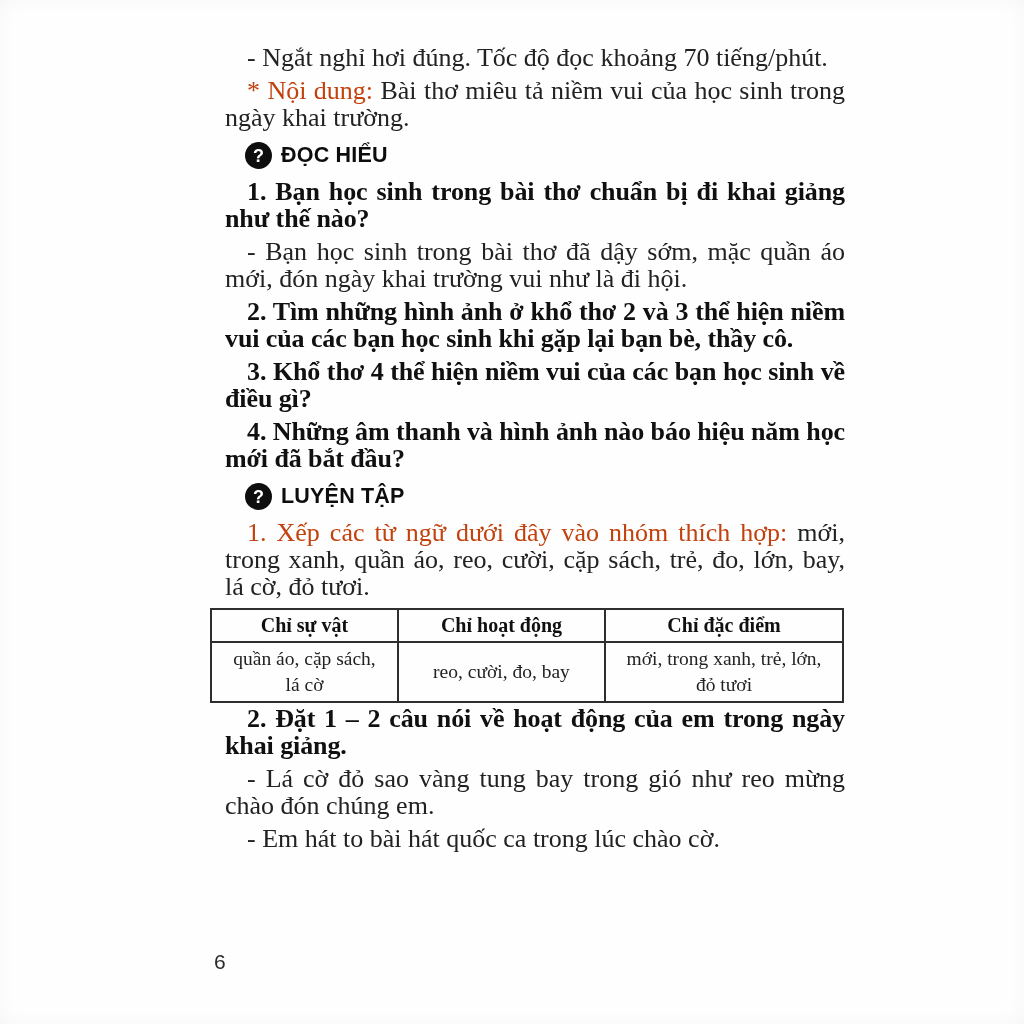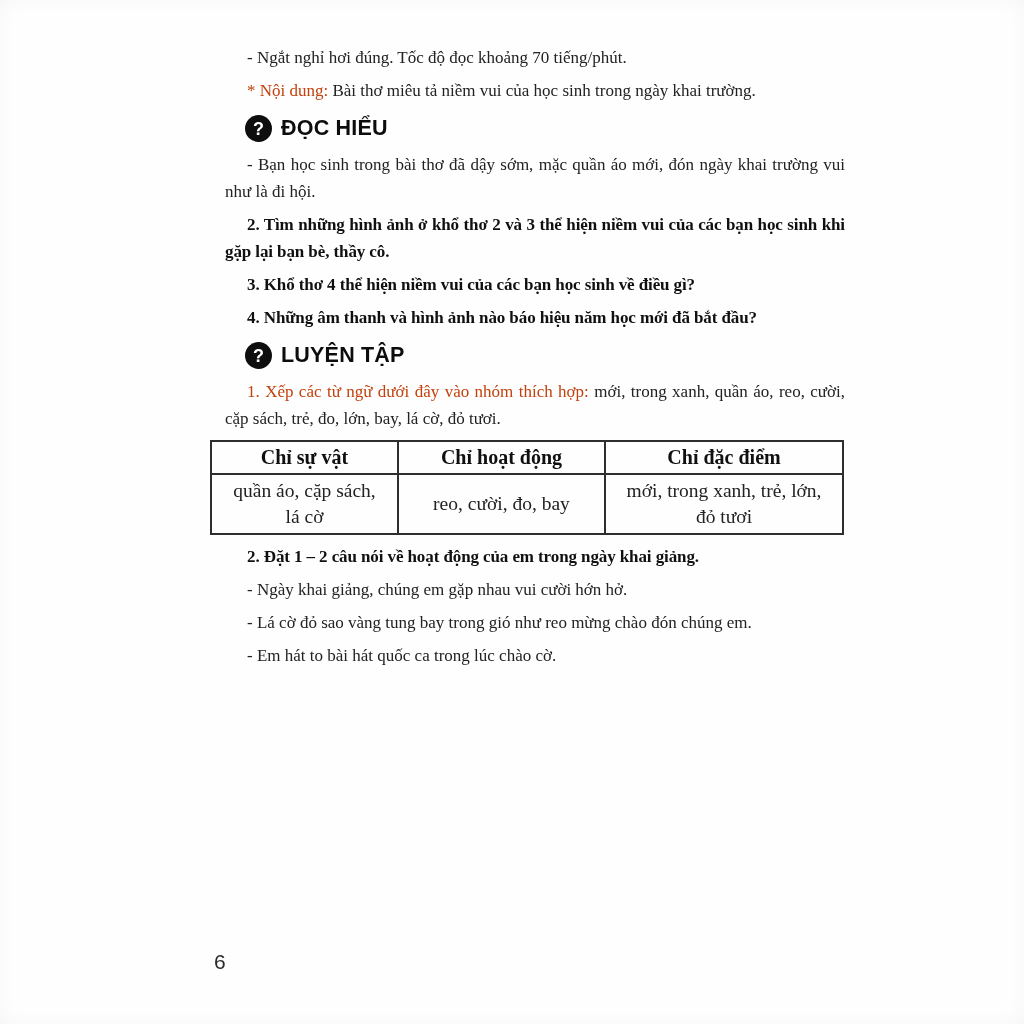--- a/index.html
+++ b/index.html
@@ -14,21 +14,21 @@
   .page {
     position:absolute; inset:0;
     background:#fefefe;
     overflow:hidden;
     box-shadow:inset 0 0 18px rgba(0,0,0,0.04);
   }
   .content {
     position:absolute; left:225px; top:44px; width:620px;
   }
   p.body {
-    font-size:17px;
+    font-size:26px;
     line-height:27px;
     text-align:justify;
     text-indent:22px;
     margin-bottom:6px;
     color:#222;
   }
   p.q {
     font-weight:bold;
     color:#101010;
     letter-spacing:-0.1px;
@@ -48,21 +48,21 @@
     border-radius:50%;
     background:#0e0e0e;
     color:#ffffff;
     display:flex; align-items:center; justify-content:center;
     font-family:"Liberation Sans", sans-serif;
     font-size:18px; font-weight:bold;
     line-height:1;
   }
   table.word-table {
     border-collapse:collapse;
-    margin:8px 0 8px -15px;
+    margin:8px 0 2px -15px;
     width:632px;
     table-layout:fixed;
   }
   table.word-table th, table.word-table td {
     border:2px solid #2e2e2e;
     text-align:center;
     vertical-align:middle;
   }
   table.word-table th {
     font-size:20px;
@@ -90,20 +90,21 @@
 
     <p class="body">- Ngắt nghỉ hơi đúng. Tốc độ đọc khoảng 70 tiếng/phút.</p>
 
     <p class="body"><span class="bold-lead">* Nội dung:</span> <span>Bài thơ miêu tả niềm vui của học sinh trong ngày khai trường.</span></p>
 
     <div class="section-heading">
       <span class="qicon">?</span>
       <span>ĐỌC HIỂU</span>
     </div>
 
+    <p class="body q">1. Bạn học sinh trong bài thơ chuẩn bị đi khai giảng như thế nào?</p>
     <p class="body">- Bạn học sinh trong bài thơ đã dậy sớm, mặc quần áo mới, đón ngày khai trường vui như là đi hội.</p>
 
     <p class="body q">2. Tìm những hình ảnh ở khổ thơ 2 và 3 thể hiện niềm vui của các bạn học sinh khi gặp lại bạn bè, thầy cô.</p>
 
     <p class="body q">3. Khổ thơ 4 thể hiện niềm vui của các bạn học sinh về điều gì?</p>
 
     <p class="body q">4. Những âm thanh và hình ảnh nào báo hiệu năm học mới đã bắt đầu?</p>
 
     <div class="section-heading">
       <span class="qicon">?</span>
@@ -128,20 +129,19 @@
       <tbody>
         <tr>
           <td>quần áo, cặp sách, lá cờ</td>
           <td>reo, cười, đo, bay</td>
           <td>mới, trong xanh, trẻ, lớn, đỏ tươi</td>
         </tr>
       </tbody>
     </table>
 
     <p class="body q">2. Đặt 1 – 2 câu nói về hoạt động của em trong ngày khai giảng.</p>
-    <p class="body">- Ngày khai giảng, chúng em gặp nhau vui cười hớn hở.</p>
     <p class="body">- Lá cờ đỏ sao vàng tung bay trong gió như reo mừng chào đón chúng em.</p>
     <p class="body">- Em hát to bài hát quốc ca trong lúc chào cờ.</p>
 
   </div>
 
   <div class="page-number">6</div>
 </div>
 
 </body></html>

